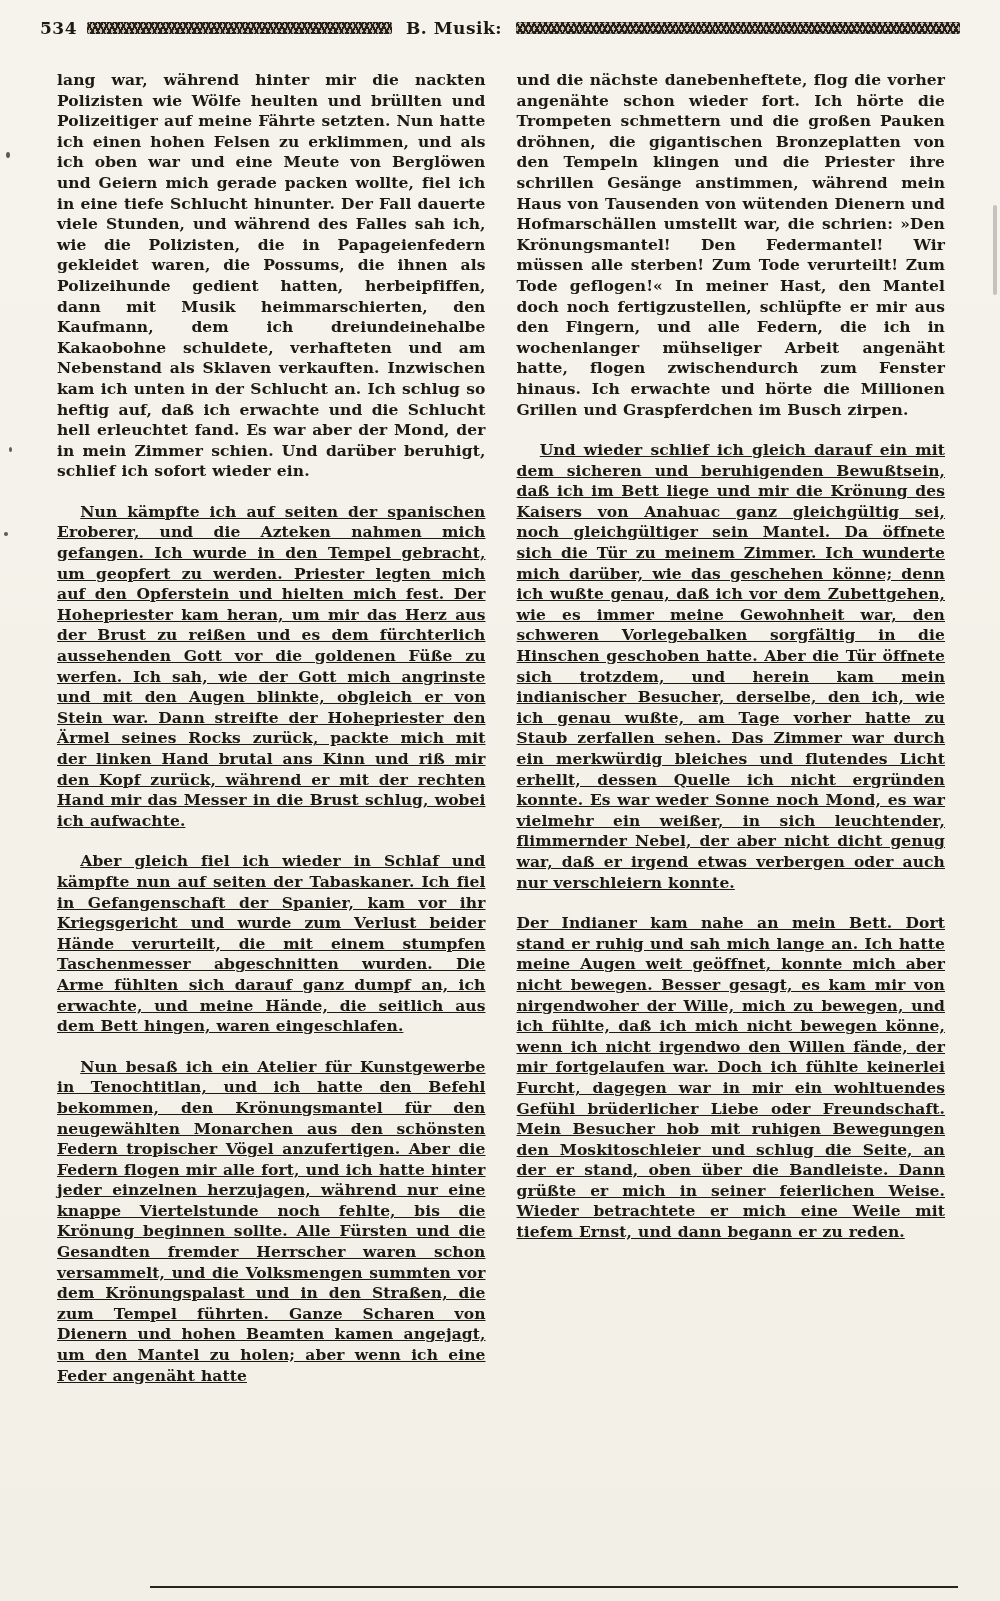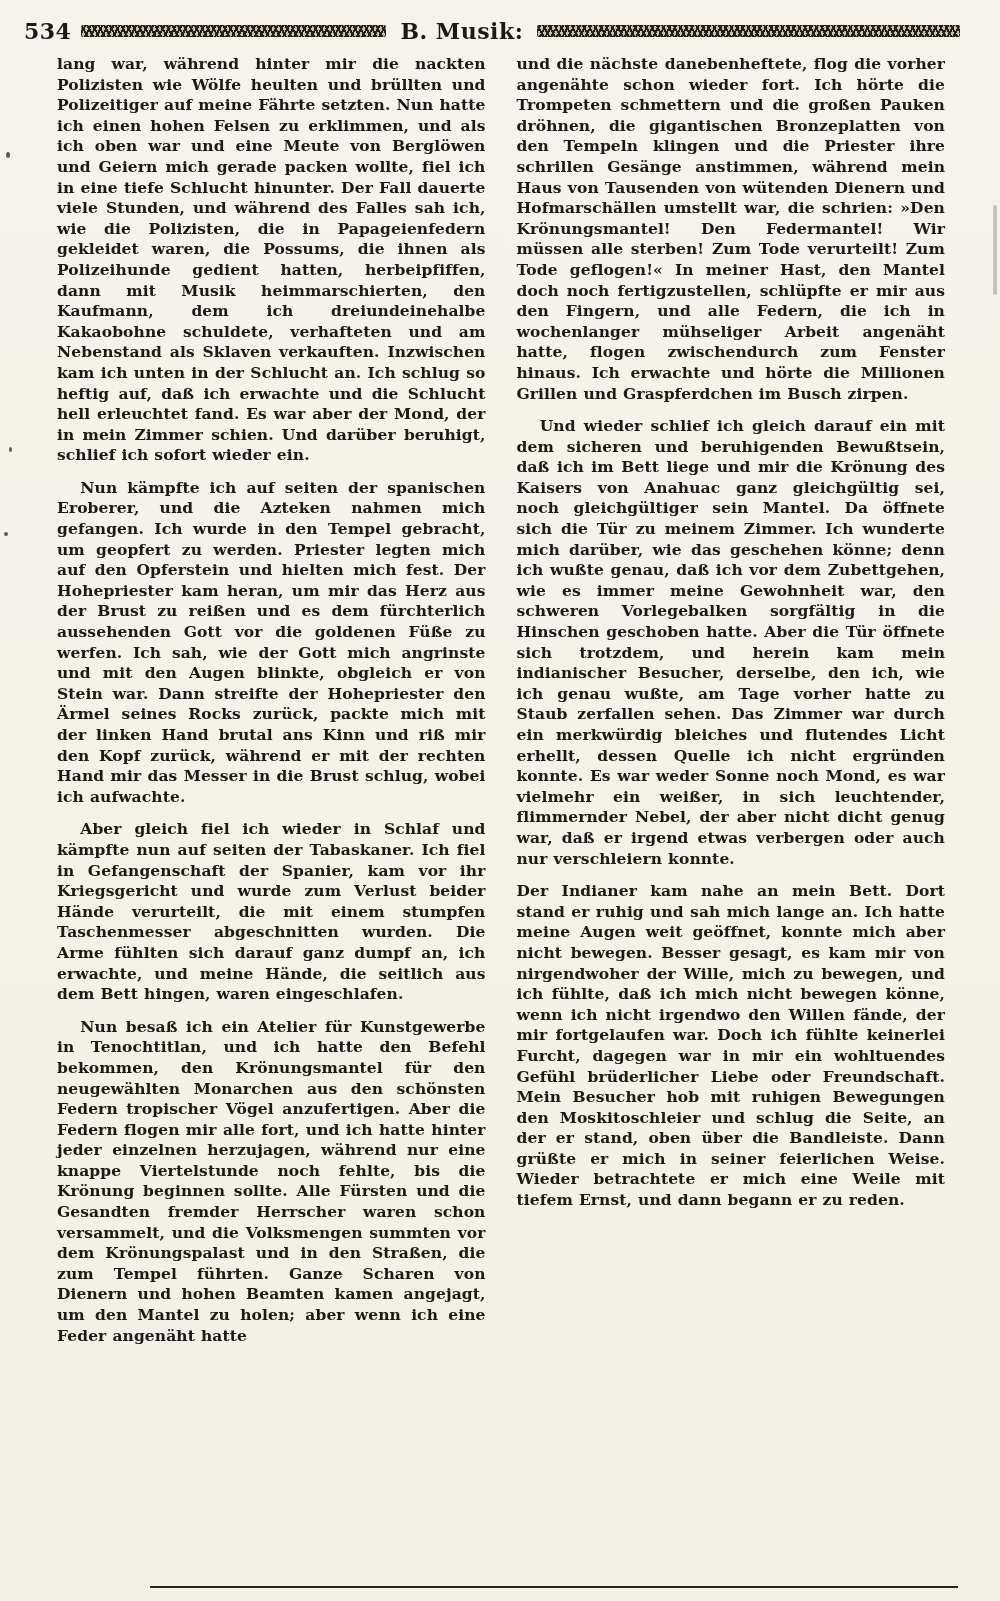--- a/index.html
+++ b/index.html
@@ -14,67 +14,67 @@
     margin: 0 auto;
     background: linear-gradient(180deg, #f6f3ec 0%, #f4f1e9 55%, #f2efe6 100%);
     color: #1e1913;
     font-family: "DejaVu Serif", "Liberation Serif", serif;
     overflow: hidden;
   }
   
   .page-header {
     position: absolute;
     top: 18px;
-    left: 24px;
+    left: 40px;
     right: 40px;
     display: flex;
     align-items: center;
     gap: 10px;
     font-weight: bold;
-    font-size: 22px;
+    font-size: 17px;
     letter-spacing: 0.5px;
   }
   .page-number { flex: 0 0 auto; }
   .author { flex: 0 0 auto; padding: 0 4px; }
   .ornament {
     height: 12px;
     border-radius: 2px;
     background:
       repeating-linear-gradient(62deg,  #262019 0 2px, rgba(0,0,0,0) 2px 5px),
       repeating-linear-gradient(-62deg, #262019 0 2px, rgba(0,0,0,0) 2px 5px),
       linear-gradient(#c9c2b2, #c9c2b2);
     box-shadow: 0 0 0 1px rgba(38,32,25,0.35) inset;
   }
   .ornament.left  { width: 305px; }
   .ornament.right { flex: 1 1 auto; }
   
   .columns {
     position: absolute;
-    top: 54px;
+    top: 70px;
     left: 57px;
     width: 888px;
     display: flex;
     gap: 31px;
   }
   .col {
     flex: 1 1 0;
     font-size: 15.5px;
     line-height: 20.6px;
     font-weight: bold;
     text-align: justify;
     letter-spacing: 0.1px;
     word-spacing: 0.5px;
   }
   .col p {
     margin: 0;
     text-indent: 1.5em;
     hyphens: auto;
   }
   .col p.noindent { text-indent: 0; }
-  .col p + p { margin-top: 12px; }
+  .col p + p { margin-top: 20px; text-decoration: underline; }
   
   .bottom-rule {
     position: absolute;
     left: 150px;
     right: 42px;
     bottom: 13px;
     height: 2px;
     background: #2a241c;
   }
   .speck {

